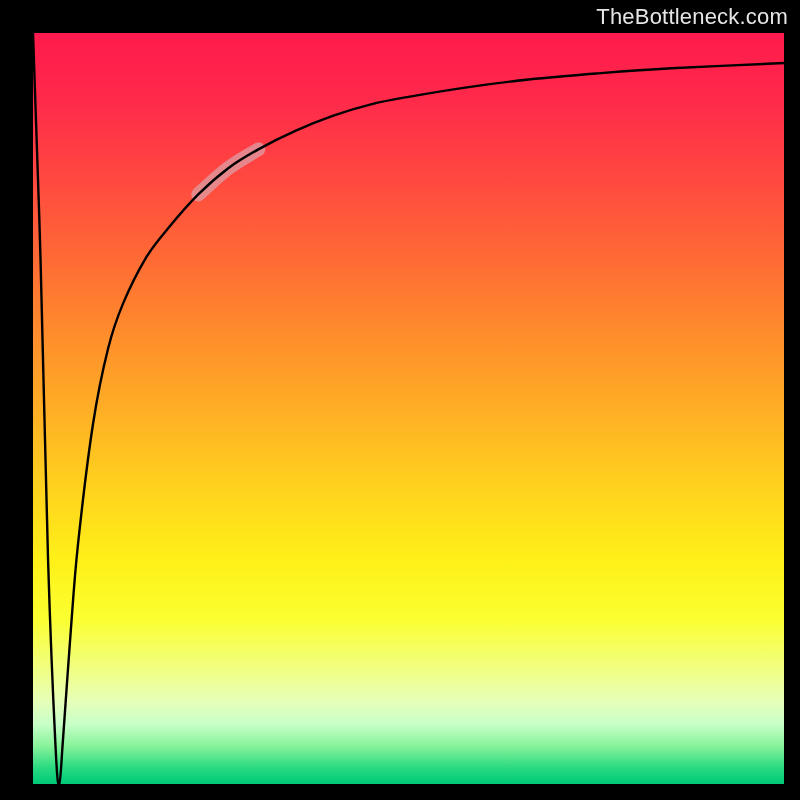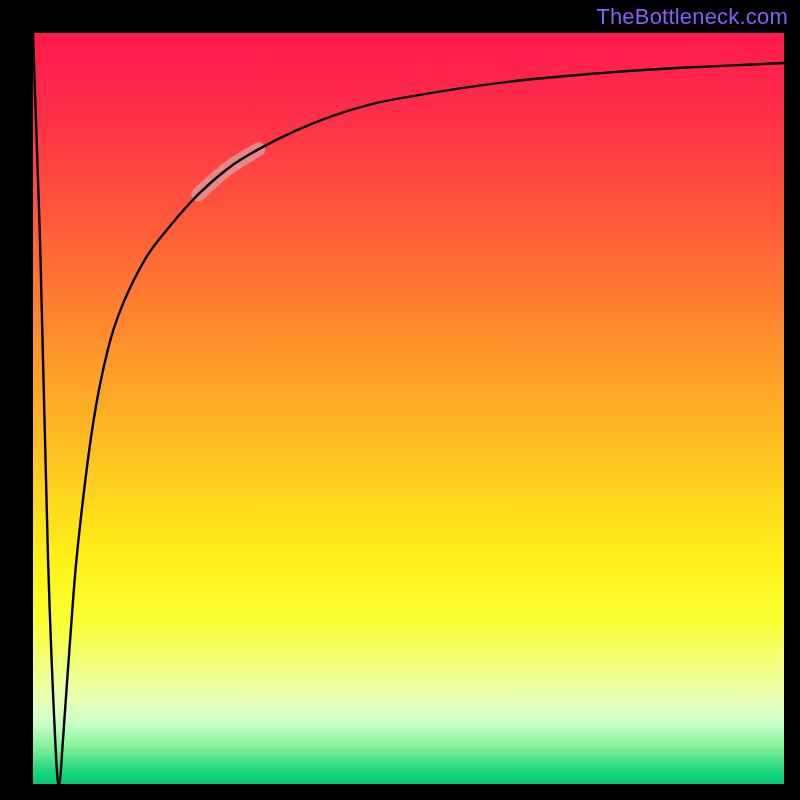--- a/index.html
+++ b/index.html
@@ -14,21 +14,21 @@
   .frame {
     position: relative;
     width: 800px;
     height: 800px;
     background: #000;
   }
   .watermark {
     position: absolute;
     top: 4px;
     right: 12px;
-    color: #8b5cf6;
+    color: #e5e5e5;
     font-size: 22px;
     font-weight: 500;
     letter-spacing: 0.2px;
     z-index: 6;
     text-align: center;
   }
   .plot-area {
     position: absolute;
     left: 33px;
     top: 33px;

